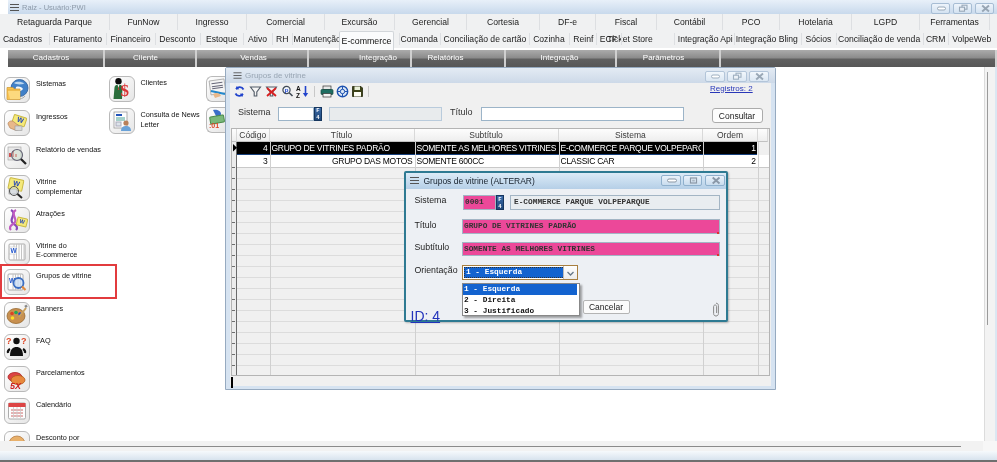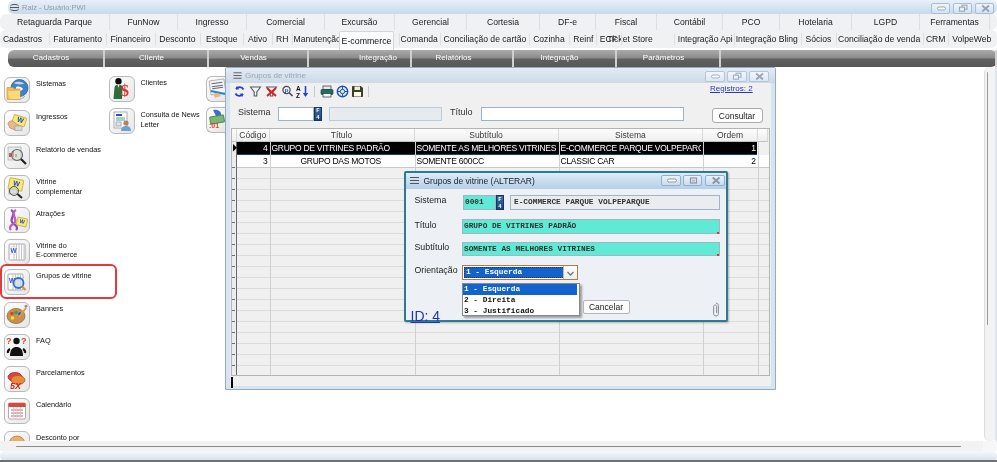--- a/index.html
+++ b/index.html
@@ -1,18 +1,18 @@
 <!DOCTYPE html>
 <html><head>
 <meta charset="utf-8">
 <style>
 * { margin:0; padding:0; box-sizing:border-box; }
 html,body { width:997px; height:462px; overflow:hidden; background:#fff;
   font-family:"Liberation Sans", sans-serif; }
-.abs { position:absolute;border-radius:6px; }
+.abs { position:absolute; }
 #app { position:relative; width:997px; height:462px; }
 
 
 #tbar { left:8px; top:0; width:989px; height:14px;
   background:linear-gradient(#e8f0f9,#c8d9ec); }
 #tbar .ttl { left:14px; top:3px; font-size:7.5px; color:#8d9aa9; }
 .burger { width:9px; height:7px; border-top:1.4px solid #555;
   border-bottom:1.4px solid #555; }
 .burger:before { content:""; display:block; margin-top:2.2px;
   border-top:1.4px solid #555; }
@@ -84,21 +84,21 @@
 .hline2 { position:absolute; height:1px; background:#dcdcdc; }
 
 
 #dlg { left:403.5px; top:170.5px; width:324px; height:151px;
   border:2px solid #2e7a92; border-radius:2px; background:#edf0f4; z-index:10;
   box-shadow:1px 1px 2px rgba(0,0,0,.25); }
 #dtitle { position:absolute; left:0; top:0; width:320px; height:16px;
   background:linear-gradient(#dcebf7,#b5cfe7); }
 #dtitle .txt { position:absolute; left:18px; top:3.5px; font-size:8.5px; color:#16202c; }
 .dlbl { position:absolute; font-size:8.8px; color:#1d1d1d; }
-.yinp { position:absolute; background:#5eead4; border:1px solid #a3b5c4;
+.yinp { position:absolute; background:#ec4899; border:1px solid #a3b5c4;
   font-family:"Liberation Mono", monospace; font-weight:bold; font-size:7.8px;
   color:#333; line-height:13px; padding-left:1.5px; white-space:nowrap; overflow:hidden; }
 .rdot { position:absolute; width:2.5px; height:2.5px; background:#e03030; }
 .mono { font-family:"Liberation Mono", monospace; font-weight:bold; font-size:7.8px; }
 #combo { position:absolute; left:56px; top:92.5px; width:116px; height:15px;
   border:1px solid #a87f3f; background:#fff; }
 #combosel { position:absolute; left:1px; top:1px; width:101px; height:11px;
   background:#1363cf; color:#fff; outline:1px dotted #333; outline-offset:-1px;
   line-height:11px; padding-left:2.5px; }
 #combobtn { position:absolute; right:0; top:0; width:14px; height:13px;
@@ -195,24 +195,24 @@
       <div style="position:absolute;left:734px;top:3px;width:1px;height:12px;background:#dddfe2;"></div>
       <div style="position:absolute;left:801.2px;top:3px;width:1px;height:12px;background:#dddfe2;"></div>
       <div style="position:absolute;left:835.6px;top:3px;width:1px;height:12px;background:#dddfe2;"></div>
       <div style="position:absolute;left:922.6px;top:3px;width:1px;height:12px;background:#dddfe2;"></div>
       <div style="position:absolute;left:948px;top:3px;width:1px;height:12px;background:#dddfe2;"></div>
     </div>
 <div id="seltab" class="abs">E-commerce</div>
 
 <div id="band" class="abs">
       <div class="bsec" style="left:0px;width:97px;">Cadastros</div>
-      <div class="bsec" style="left:97px;width:104px;">Cliente</div>
+      <div class="bsec" style="left:97px;width:92px;">Cliente</div>
       <div class="bsec" style="left:201px;width:100px;">Vendas</div>
       <div class="bsec" style="left:301px;width:103px;padding-left:46px;">Integração Angular</div>
-      <div class="bsec" style="left:396px;width:110px;">Relatórios</div>
+      <div class="bsec" style="left:388px;width:110px;">Relatórios</div>
       <div class="bsec" style="left:505px;width:104px;">Integração</div>
       <div class="bsec" style="left:609px;width:104px;">Parâmetros</div>
       <div class="bsec" style="left:713px;width:276px;"></div>
     </div>
 
 <div id="sidebar">
       <div class="ico" style="left:4px;top:77px;">
         <svg width="24" height="24" viewBox="0 0 24 24">
           <circle cx="14.5" cy="10" r="8.5" fill="#4181c8"></circle>
           <path d="M9 5 C11 3.4 16 3 19.5 5.5 C17 6.5 12 7 9 5" fill="#bcd6ee"></path>
@@ -467,21 +467,21 @@
             <path d="M1 0 L5 3.8 L1 7.6 Z" fill="#000"></path>
           </svg>
           <div style="position:absolute;left:0;top:25.5px;width:5.5px;height:13px;background:#ececec;border-right:1px solid #6b6b6b;"></div>
           <div style="position:absolute;left:5.5px;top:26.9px;width:531.5px;height:11.6px;background:#fff;"></div>
           <div class="cell" style="left:7.5px;top:14.5px;width:28.5px;color:#fff;text-align:right;">4</div>
           <div class="cell" style="left:40px;top:14.5px;width:141px;color:#fff;text-align:left;">GRUPO DE VITRINES PADRÃO</div>
           <div class="cell" style="left:185px;top:14.5px;width:140px;color:#fff;text-align:left;">SOMENTE AS MELHORES VITRINES</div>
           <div class="cell" style="left:329px;top:14.5px;width:140.7px;color:#fff;text-align:left;">E-COMMERCE PARQUE VOLPEPARQUE</div>
           <div class="cell" style="left:473.7px;top:14.5px;width:50.599999999999966px;color:#fff;text-align:right;">1</div>
           <div class="cell" style="left:7.5px;top:27px;width:28.5px;color:#000;text-align:right;">3</div>
-          <div class="cell" style="left:40px;top:27px;width:141px;color:#000;text-align:left;padding-left:29px;">GRUPO DAS MOTOS</div>
+          <div class="cell" style="left:40px;top:27px;width:141px;color:#000;text-align:right;padding-left:29px;">GRUPO DAS MOTOS</div>
           <div class="cell" style="left:185px;top:27px;width:140px;color:#000;text-align:left;">SOMENTE 600CC</div>
           <div class="cell" style="left:329px;top:27px;width:140.7px;color:#000;text-align:left;">CLASSIC CAR</div>
           <div class="cell" style="left:473.7px;top:27px;width:50.599999999999966px;color:#000;text-align:right;">2</div>
           <div class="hline2" style="left:0;top:38.5px;width:537px;background:#c9c9c9;"></div>
           <div class="hline2" style="left:5.5px;top:49.5px;width:531.5px;"></div>
           <div class="hline2" style="left:5.5px;top:60.5px;width:531.5px;"></div>
           <div class="hline2" style="left:5.5px;top:71.5px;width:531.5px;"></div>
           <div class="hline2" style="left:5.5px;top:82.5px;width:531.5px;"></div>
           <div class="hline2" style="left:5.5px;top:93.5px;width:531.5px;"></div>
           <div class="hline2" style="left:5.5px;top:104.5px;width:531.5px;"></div>

